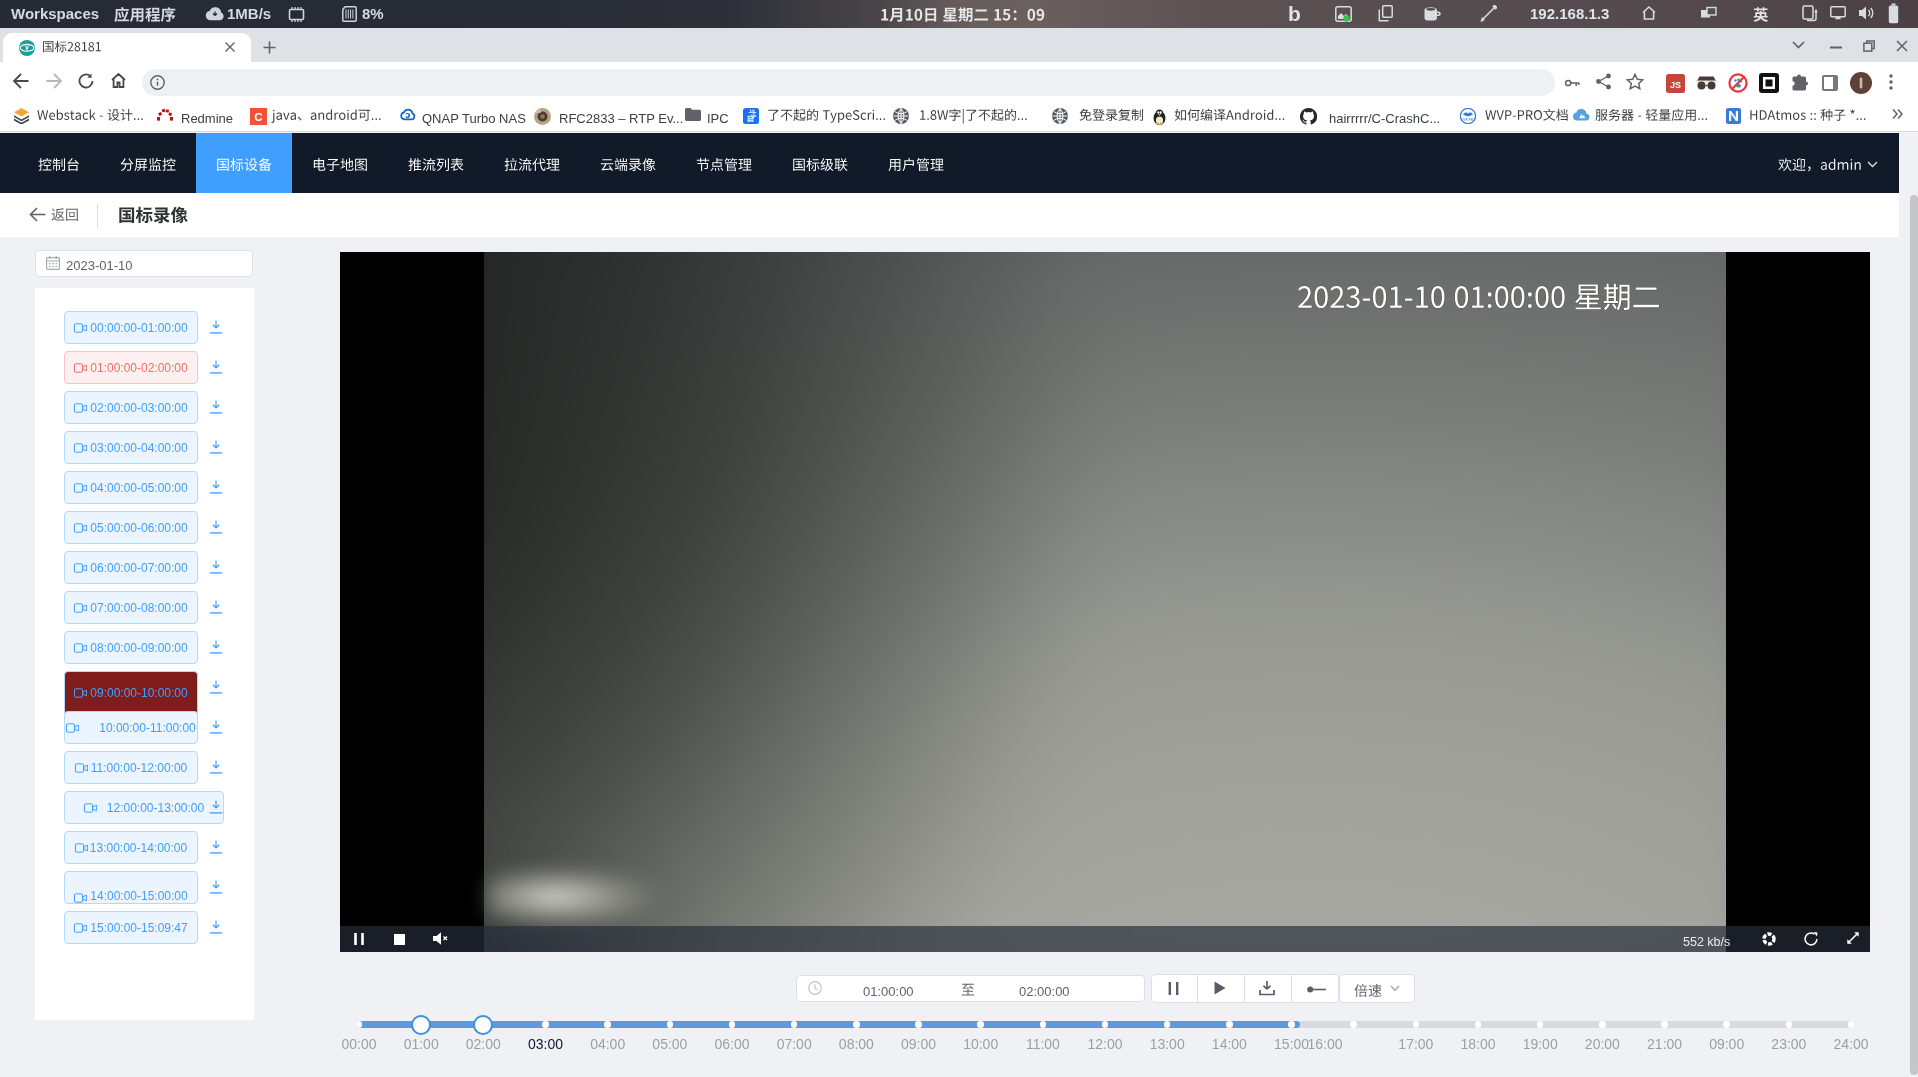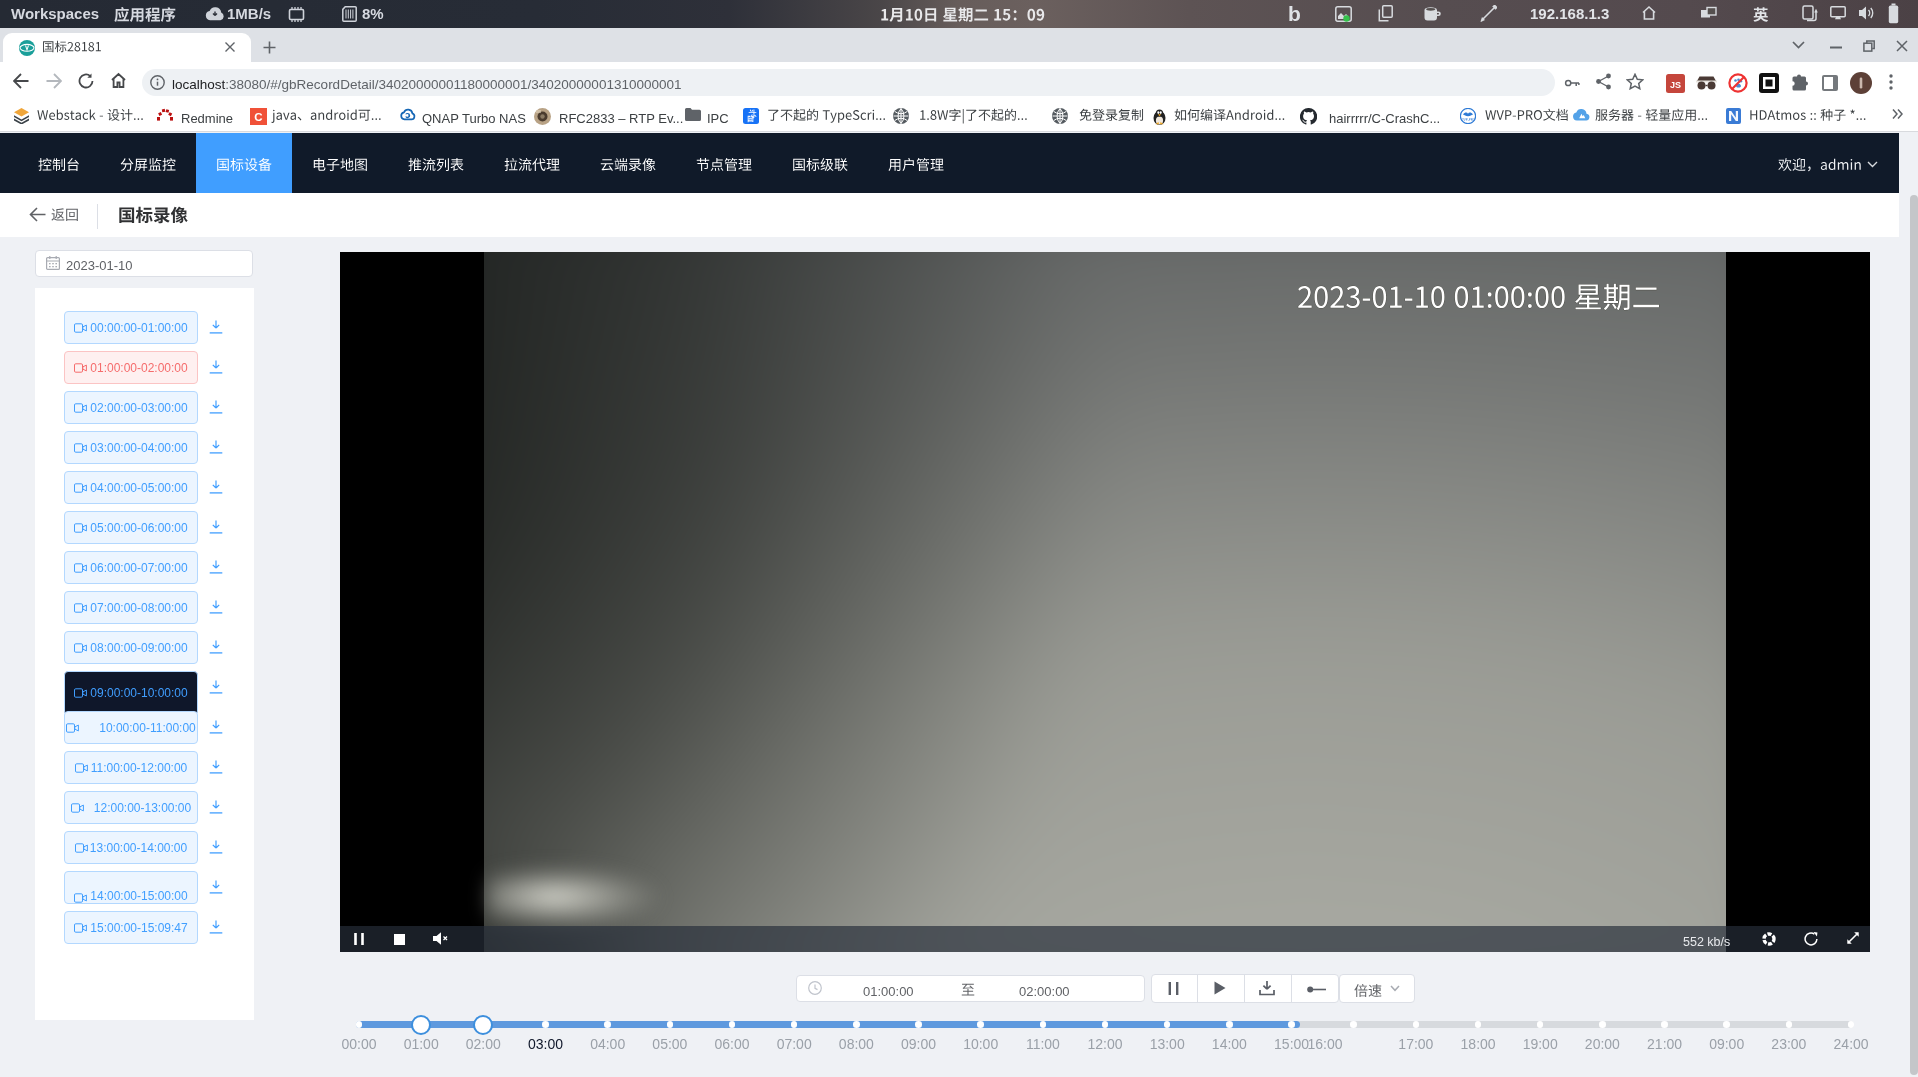--- a/index.html
+++ b/index.html
@@ -189,21 +189,20 @@
       </svg>
     </div>
     <div class="ab" style="left:142px;top:69px;width:1413px;height:27px;background:#eef1f4;border-radius:13.5px"></div>
     <div style="position:absolute;left:150px;top:75px;">
       <svg width="15" height="15" viewBox="0 0 15 15">
         <circle cx="7.5" cy="7.5" r="6.7" fill="none" stroke="#5f6368" stroke-width="1.4"></circle>
         <path stroke="#5f6368" stroke-width="1.5" d="M7.5 6.7v4"></path>
         <circle cx="7.5" cy="4.4" r="0.9" fill="#5f6368"></circle>
       </svg>
     </div>
-    <div style="position:absolute;left:172px;top:75px;"><span style="font:13.5px 'Liberation Sans';color:#202124">localhost<span style="color:#5f6368">:38080/#/gbRecordDetail/34020000001180000001/34020000001310000001</span></span></div>
     <div style="position:absolute;left:1563px;top:74px;">
       <svg width="18" height="18" viewBox="0 0 18 18">
         <g fill="none" stroke="#5f6368" stroke-width="1.5">
           <circle cx="5.2" cy="9" r="2.6"></circle>
           <path d="M7.8 9H16M13.2 9v3M15.9 9v2"></path>
         </g>
       </svg>
     </div>
     <div style="position:absolute;left:1595px;top:73px;">
       <svg width="17" height="17" viewBox="0 0 17 17">
@@ -746,21 +745,21 @@
       <span style="font:12px 'Liberation Sans';color:#409eff;white-space:nowrap">08:00:00-09:00:00</span>
     </div>
     <div style="position:absolute;left:209px;top:640px;">
       <svg width="14" height="14" viewBox="0 0 14 14">
         <g fill="none" stroke="#409eff" stroke-width="1.2">
           <path d="M7 0.5V8M7 8 3.8 4.8M7 8l3.2-3.2"></path>
           <path d="M0.7 12.9h12.6" stroke-width="1.3"></path>
         </g>
       </svg>
     </div>
-    <div class="ab" style="left:64px;top:671px;width:134px;height:44px;background:#0f172a;border:1px solid #b3d8ff;border-radius:4px;display:flex;align-items:center;justify-content:center;gap:3px">
+    <div class="ab" style="left:64px;top:671px;width:134px;height:44px;background:#7f1d1d;border:1px solid #b3d8ff;border-radius:4px;display:flex;align-items:center;justify-content:center;gap:3px">
       <span style="display:flex">
         <svg width="13" height="10" viewBox="0 0 13 10" style="flex:none">
           <g fill="none" stroke="#409eff" stroke-width="1">
             <rect x="0.5" y="0.8" width="8" height="8.4" rx="1.2"></rect>
             <path d="M8.8 3.9 12.4 2.1v5.8L8.8 6.1z"></path>
           </g>
         </svg>
       </span>
       <span style="font:12px 'Liberation Sans';color:#409eff;white-space:nowrap">09:00:00-10:00:00</span>
     </div>
@@ -803,21 +802,21 @@
       <span style="font:12px 'Liberation Sans';color:#409eff;white-space:nowrap">11:00:00-12:00:00</span>
     </div>
     <div style="position:absolute;left:209px;top:760px;">
       <svg width="14" height="14" viewBox="0 0 14 14">
         <g fill="none" stroke="#409eff" stroke-width="1.2">
           <path d="M7 0.5V8M7 8 3.8 4.8M7 8l3.2-3.2"></path>
           <path d="M0.7 12.9h12.6" stroke-width="1.3"></path>
         </g>
       </svg>
     </div>
-    <div class="ab" style="left:64px;top:791px;width:134px;height:33px;background:#ecf5ff;border:1px solid #b3d8ff;border-radius:4px;display:flex;align-items:center;justify-content:center;gap:10px">
+    <div class="ab" style="left:64px;top:791px;width:160px;height:33px;background:#ecf5ff;border:1px solid #b3d8ff;border-radius:4px;display:flex;align-items:center;justify-content:center;gap:10px">
       <span style="display:flex">
         <svg width="13" height="10" viewBox="0 0 13 10" style="flex:none">
           <g fill="none" stroke="#409eff" stroke-width="1">
             <rect x="0.5" y="0.8" width="8" height="8.4" rx="1.2"></rect>
             <path d="M8.8 3.9 12.4 2.1v5.8L8.8 6.1z"></path>
           </g>
         </svg>
       </span>
       <span style="font:12px 'Liberation Sans';color:#409eff;white-space:nowrap">12:00:00-13:00:00</span>
     </div>

